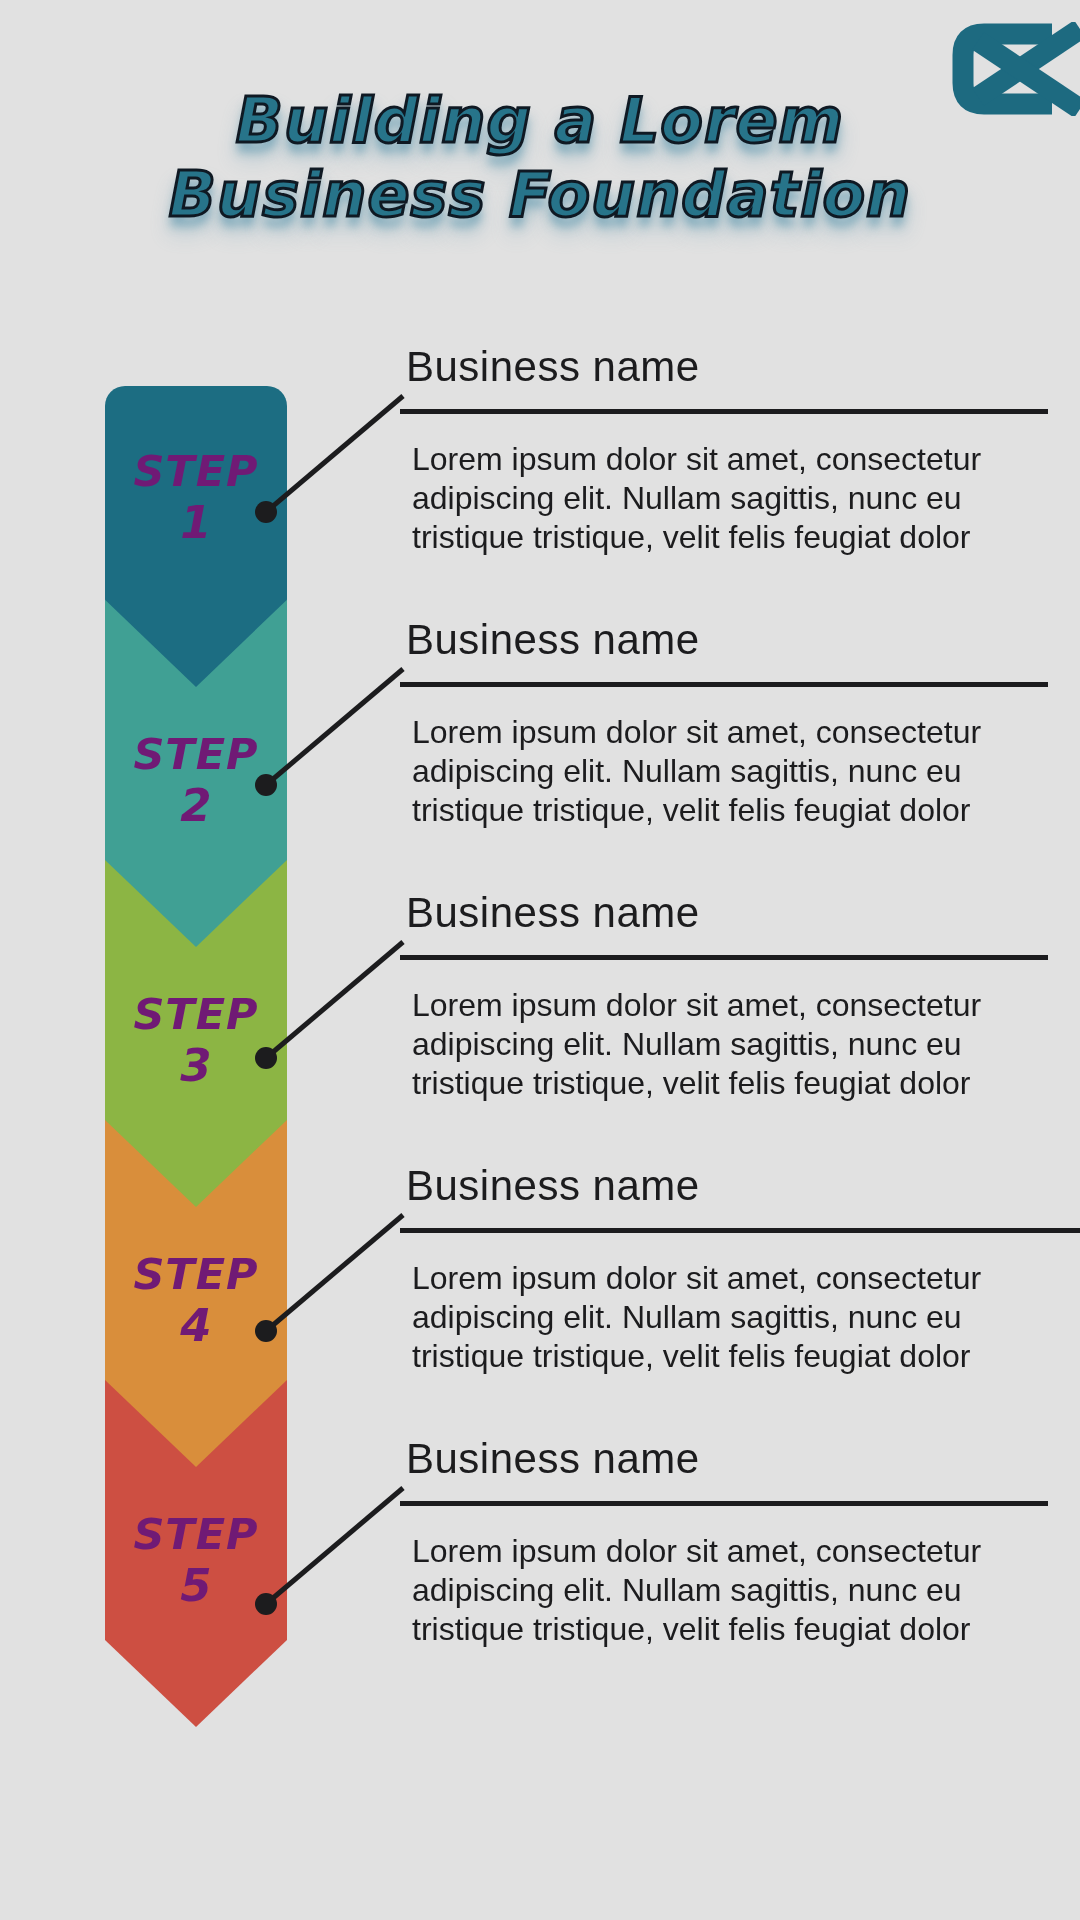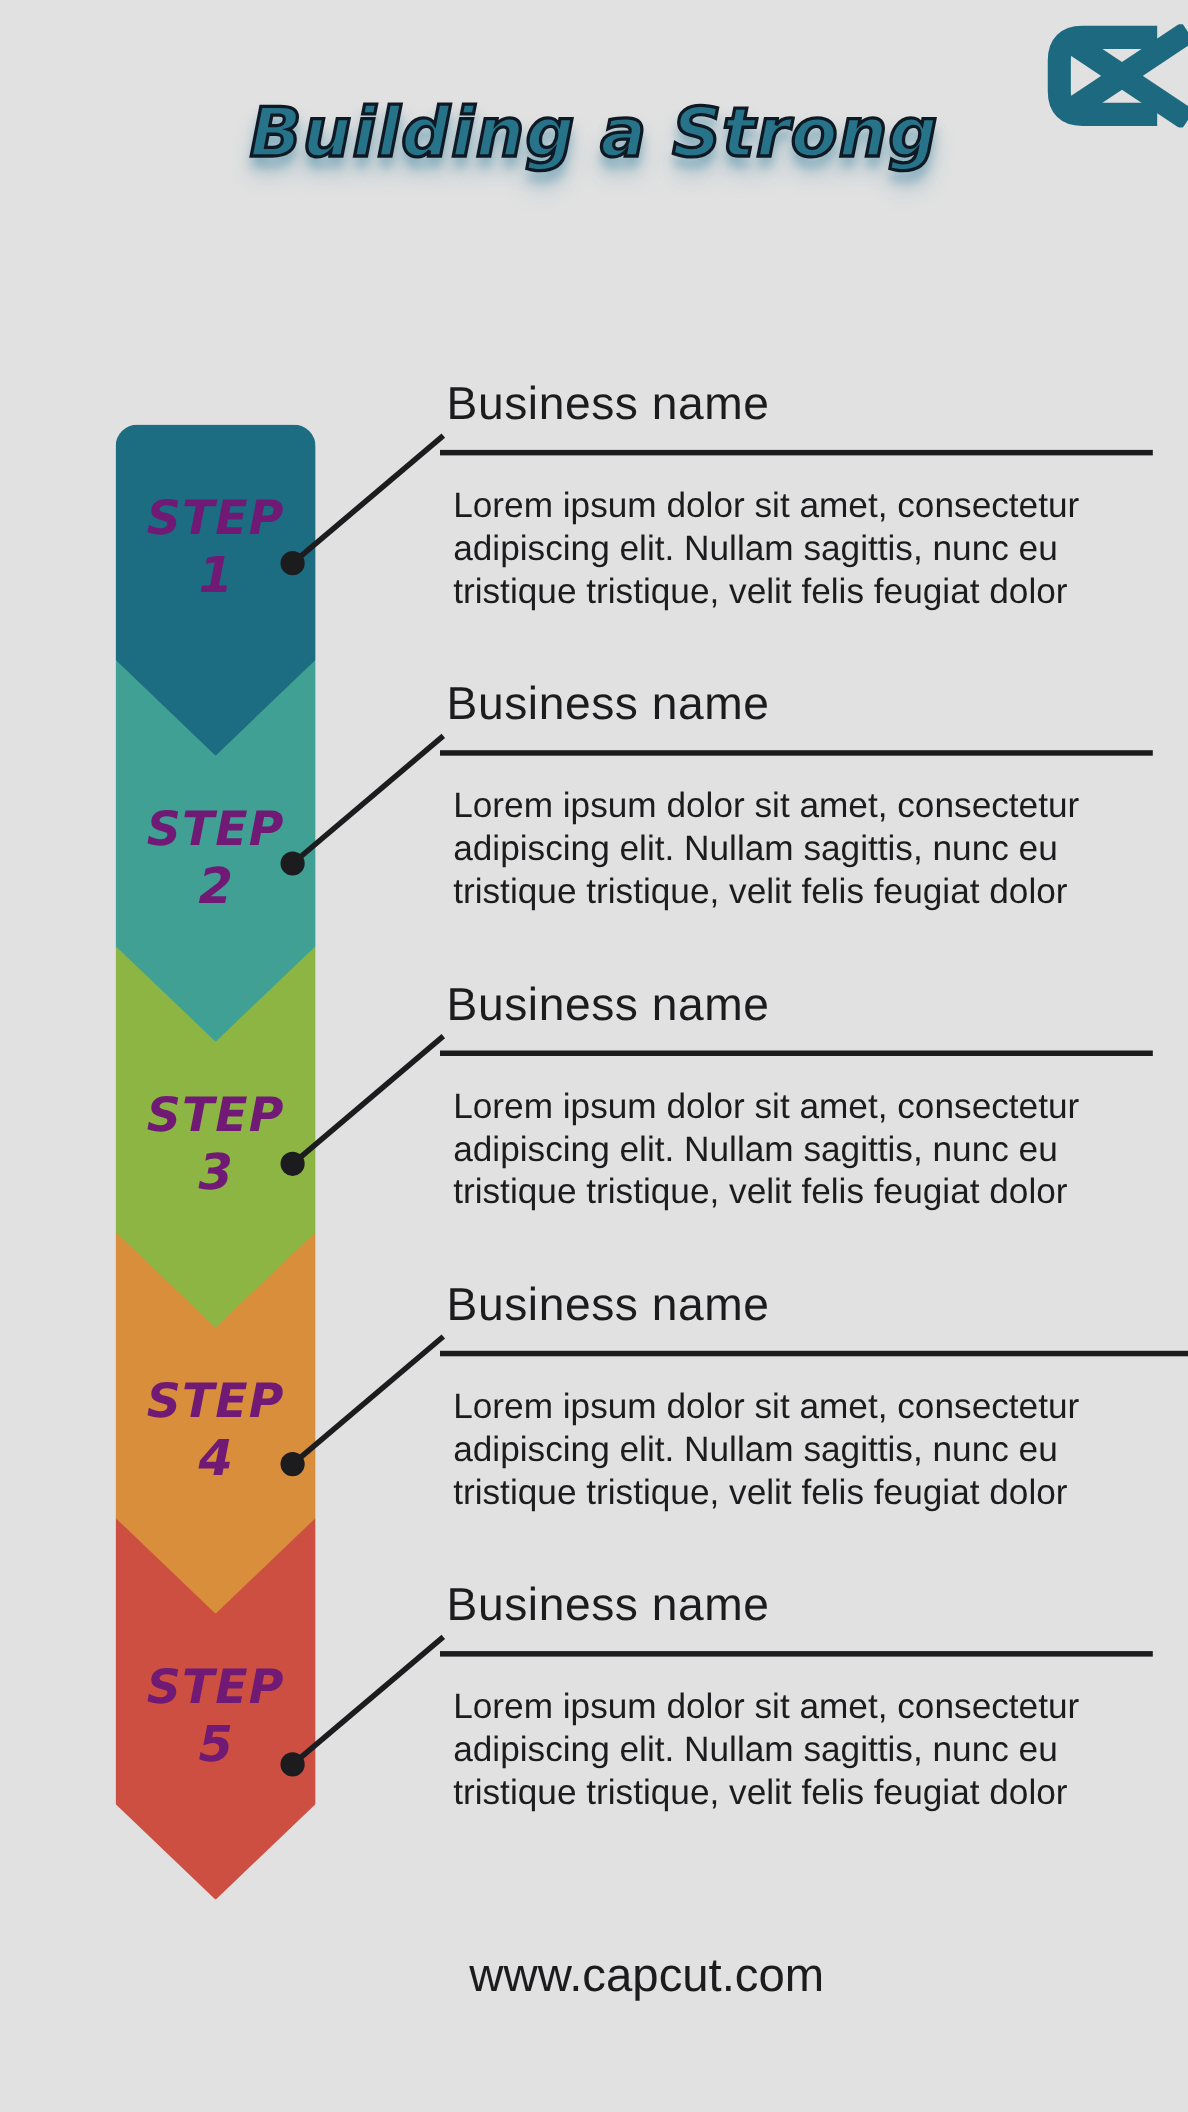--- a/index.html
+++ b/index.html
@@ -57,21 +57,22 @@
     position:absolute; top:1772px; left:0; width:100%;
     text-align:center; text-indent:96px; font-size:43px; color:var(--ink,#1c1c1e);
   }
 </style>
 </head>
 <body>
 
 <div class="canvas" style="background: rgb(225, 225, 225); --ink: #1c1c1e; --stroke: #0f1923;">
 
   <div class="title" style="color: rgb(39, 116, 138);">
-    <div>Building a Strong</div>
+    <div>Building a Lorem</div>
+    <div>Business Foundation</div>
   </div>
 
   <div class="logo" style="color: rgb(29, 106, 128);">
     <svg viewBox="0 0 132 94" aria-hidden="true">
       <path d="M104 12 H36 Q15 12 15 33 V61 Q15 82 36 82 H104" fill="none" stroke="currentColor" stroke-width="21"></path>
       <line x1="30" y1="75" x2="132" y2="7" stroke="currentColor" stroke-width="21"></line>
       <line x1="30" y1="19" x2="132" y2="87" stroke="currentColor" stroke-width="21"></line>
     </svg>
   </div>
 
@@ -164,15 +165,14 @@
   <div class="stext t5">
     <h2 class="bname">Business name</h2>
     <div class="uline"></div>
     <p class="body">
       <span>Lorem ipsum dolor sit amet, consectetur</span>
       <span>adipiscing elit. Nullam sagittis, nunc eu</span>
       <span>tristique tristique, velit felis feugiat dolor</span>
     </p>
   </div>
 
-  <div class="footer">www.capcut.com</div>
 
 </div>
 
 </body></html>

